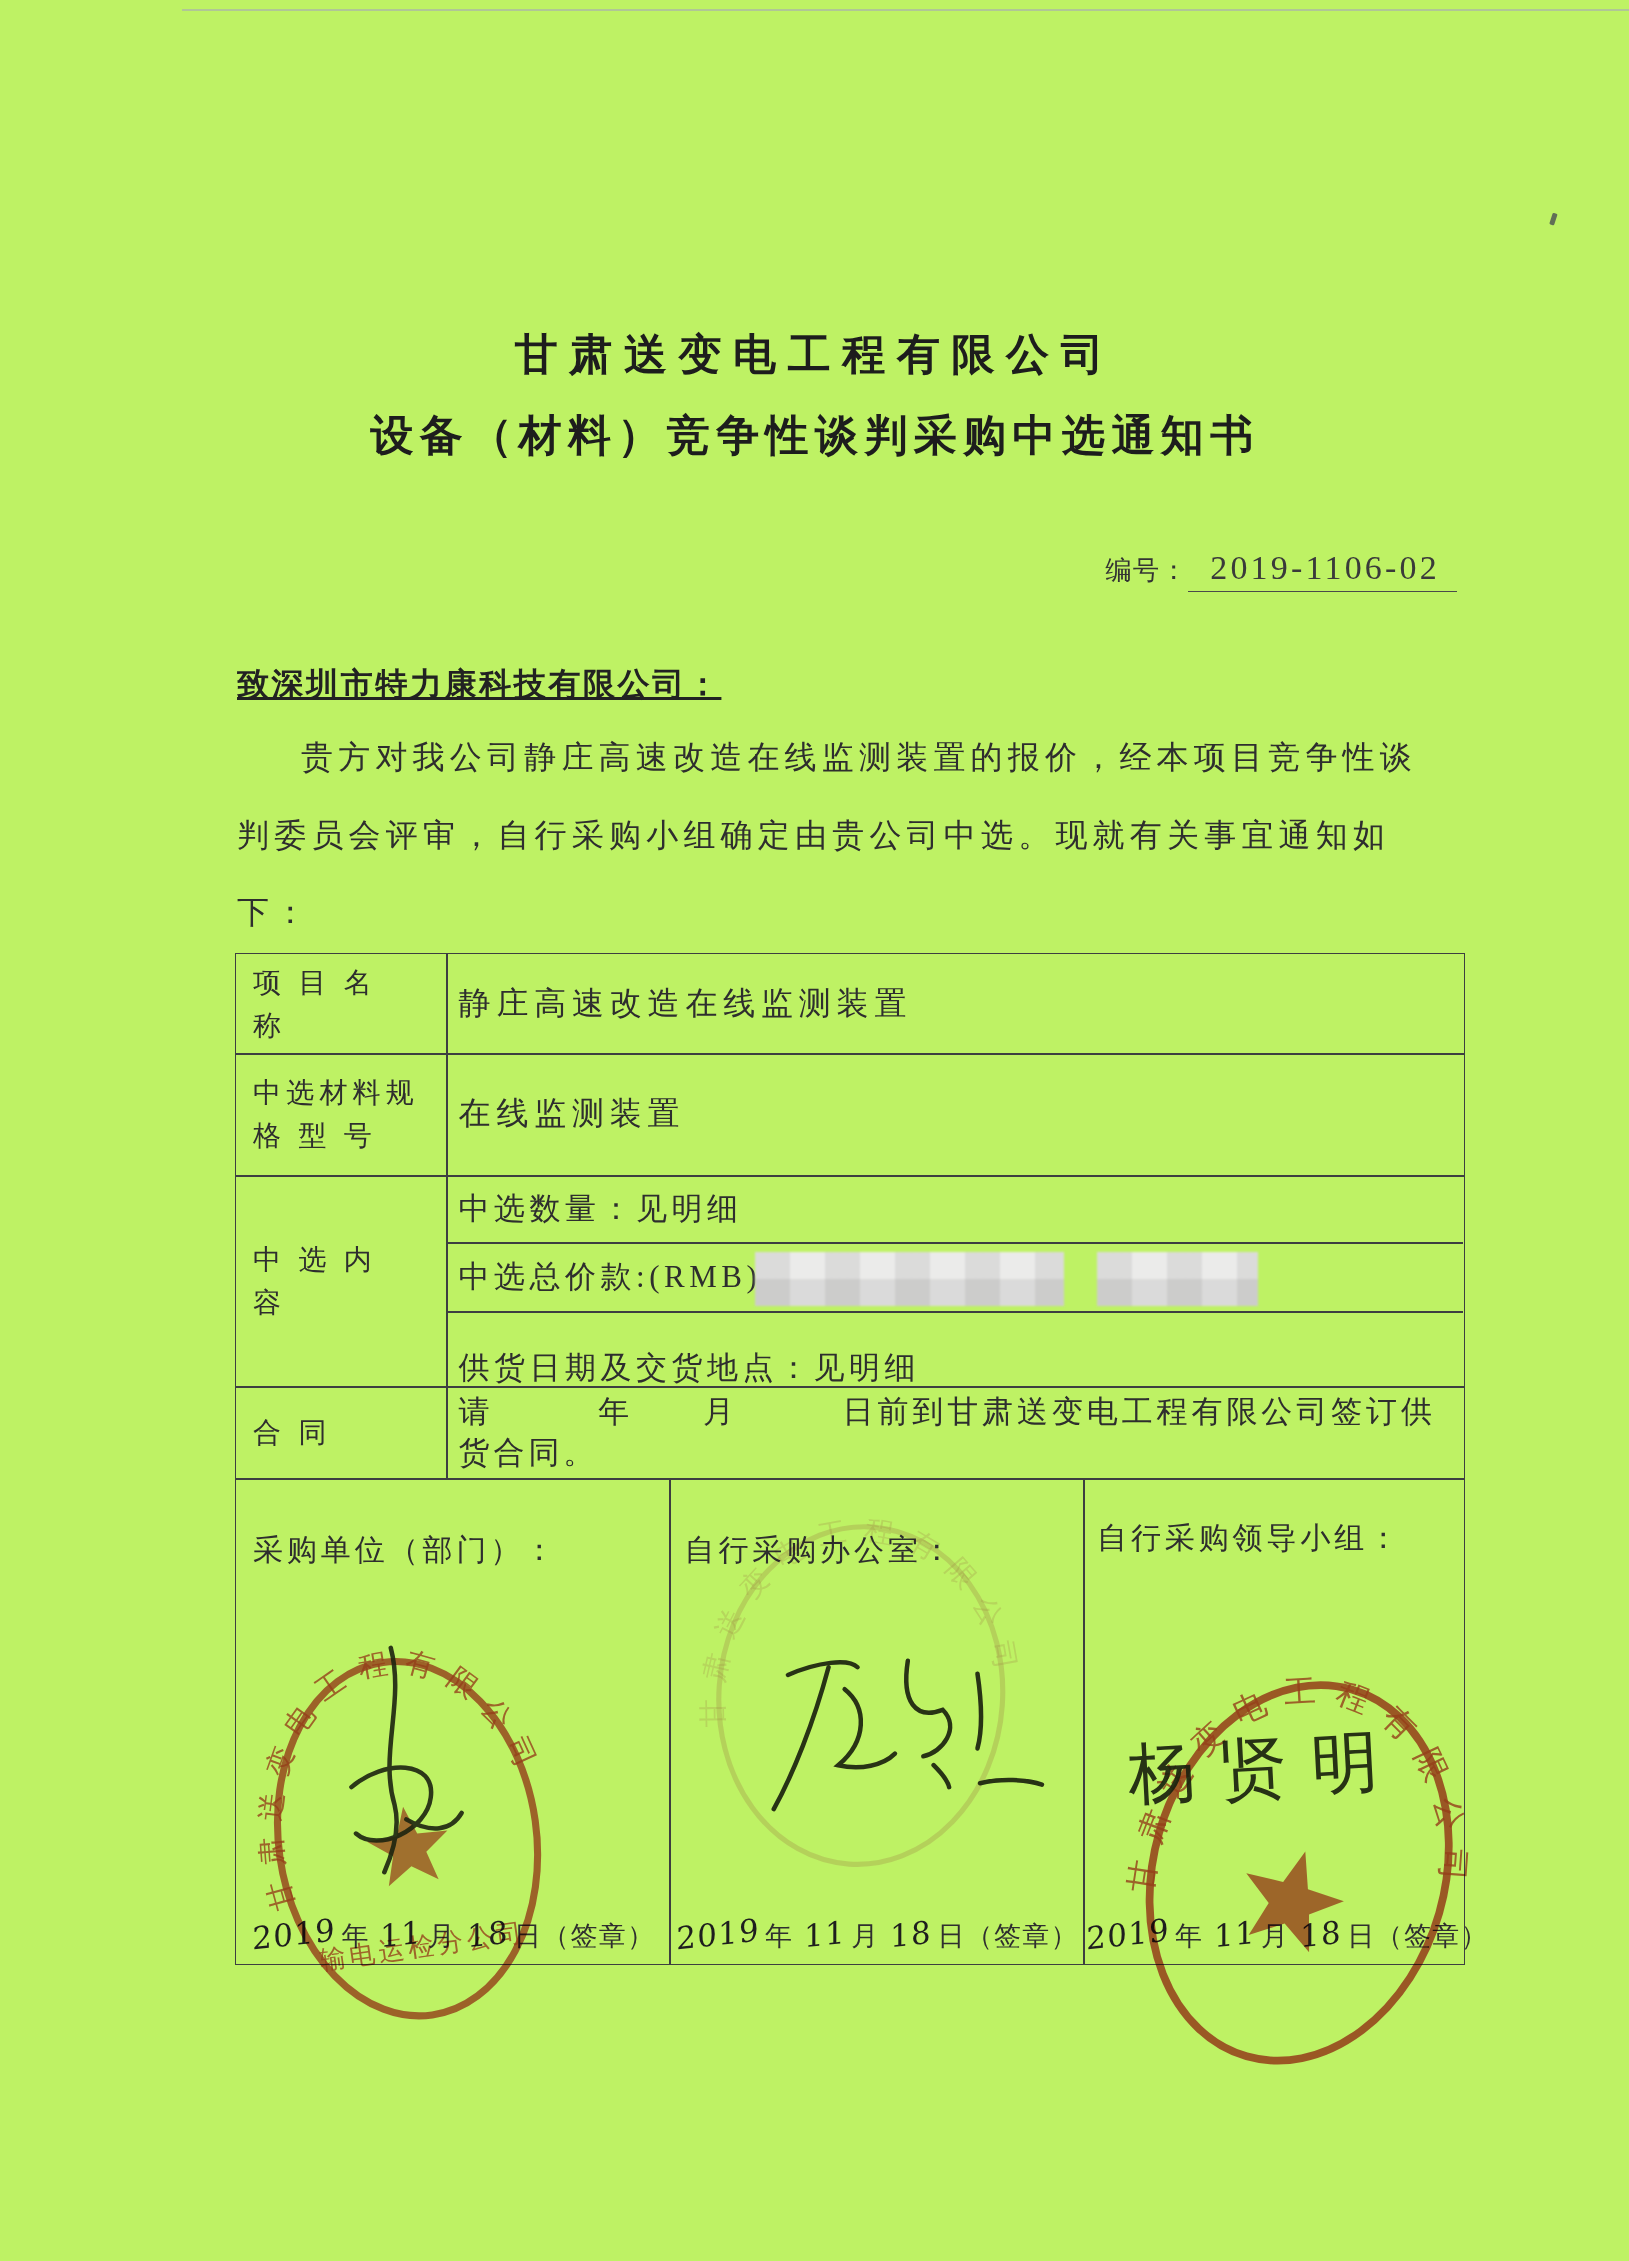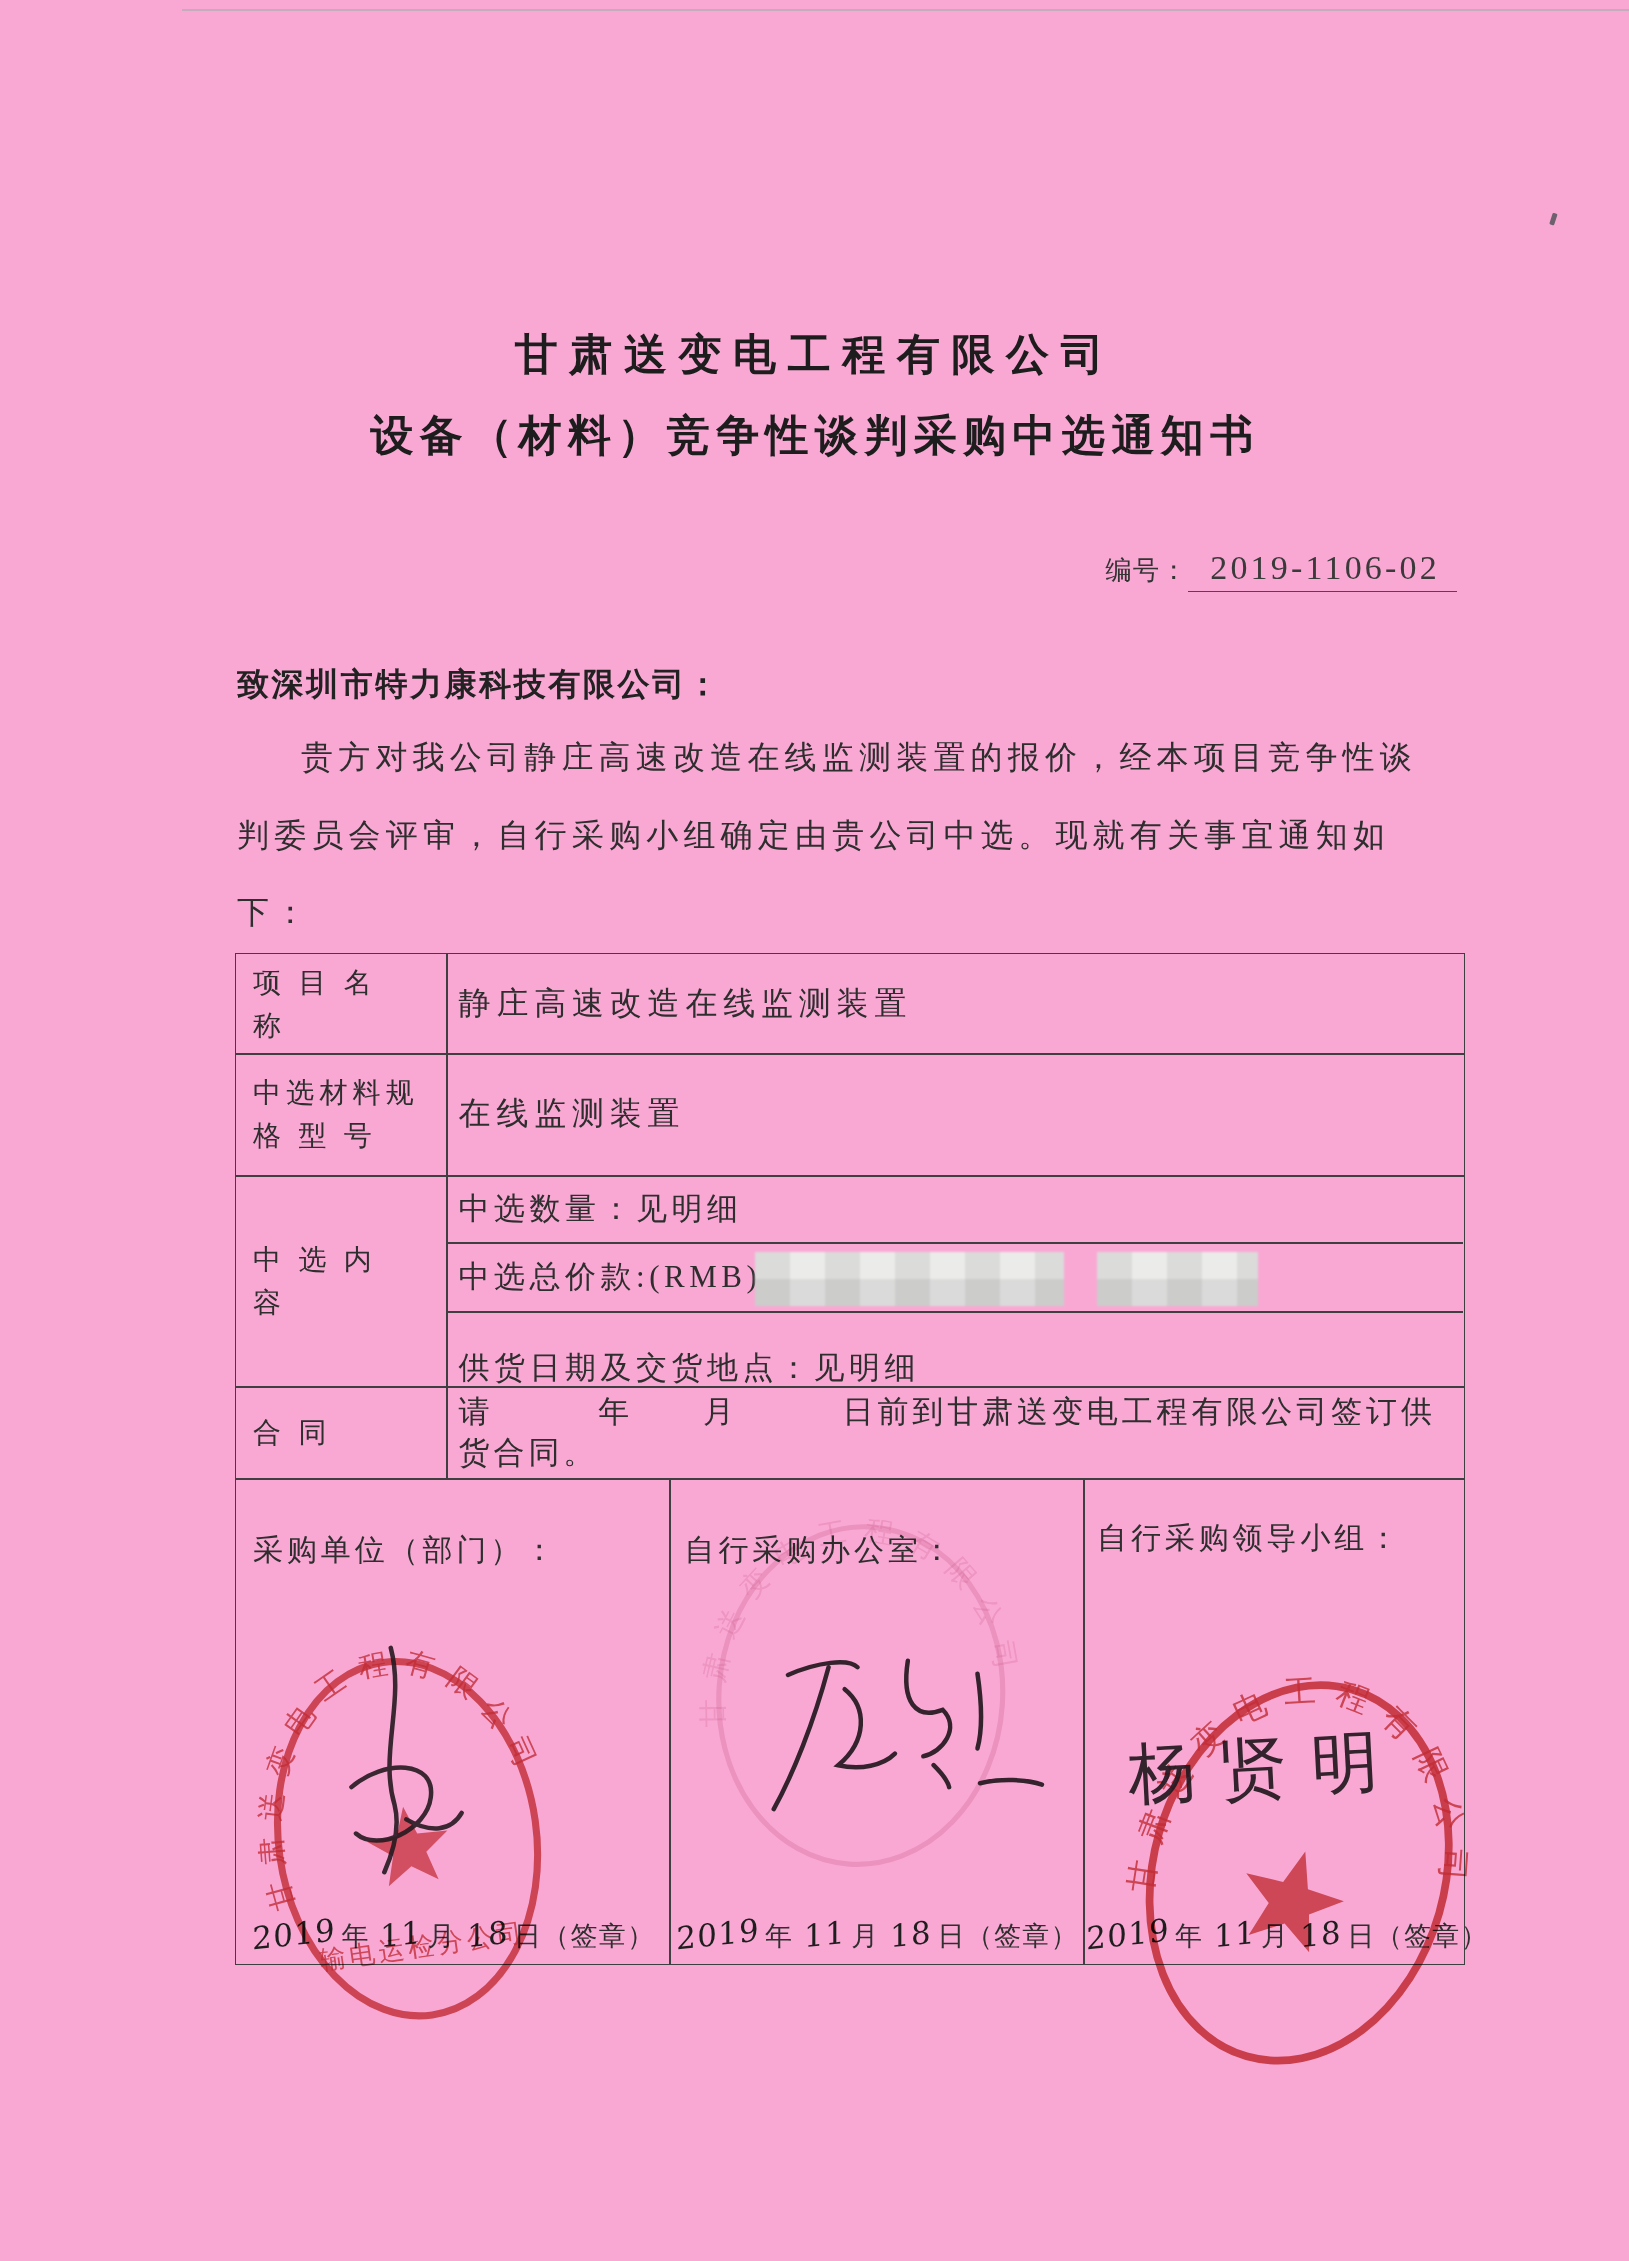--- a/index.html
+++ b/index.html
@@ -1,39 +1,39 @@
 <!DOCTYPE html>
 <html style="font-size:10.3px"><head>
 <meta charset="utf-8">
 <style>
   html,body{margin:0;padding:0;background:#e8e8e6;}
   .page{
     position:relative;
     width:1630px;height:2261px;
-    background:#f9a8d4;
+    background:#bef264;
     overflow:hidden;
     font-family:"Liberation Serif", serif;
     color:#2b2b2b;
   }
   .abs{position:absolute;}
   
   .scanline{left:182px;top:9px;width:1448px;height:1.9px;background:#a9adb0;opacity:.65;}
   .speck{left:1551px;top:213px;width:4.5px;height:11.6px;background:#4a4f52;transform:rotate(18deg);border-radius:1.3px;opacity:.8;}
   
   .title{left:0;width:1630px;text-align:center;font-family:"Liberation Sans",sans-serif;
          font-weight:700;color:#1d1d1d;white-space:nowrap;}
   .t1{top:326px;font-size:43px;letter-spacing:11.6px;}
   .t2{top:407px;font-size:43px;letter-spacing:6.4px;}
   
   .docno{top:549px;right:173px;font-size:26.4px;letter-spacing:1.3px;color:#333;}
   .docno-val{display:inline-block;border-bottom:1.9px solid #4a4a4a;padding:0 17px 3.9px 22px;
              letter-spacing:3.2px;font-size:34px;color:#3a3a3a;}
   
   .addr{left:237px;top:663px;font-size:32px;font-weight:700;
-        font-family:"Liberation Sans",sans-serif;letter-spacing:2.6px;color:#222;}
+        font-family:"Liberation Sans",sans-serif;letter-spacing:2.6px;color:#222;text-decoration:underline;}
   .pline{left:237px;width:1232px;font-size:32px;letter-spacing:5.2px;color:#2e2e2e;white-space:nowrap;}
   .pl1{top:736px;padding-left:64px;}
   .pl2{top:814px;}
   .pl3{top:891px;}
   
   .tbl{left:235px;top:953px;width:1228px;height:1010px;border:1.9px solid #3d3f40;font-size:32px;}
   .tbl .line{position:absolute;background:#3d3f40;}
   .cell{position:absolute;display:flex;align-items:center;box-sizing:border-box;}
   .lab{left:0;width:210px;padding:0 17px;font-size:28px;letter-spacing:5.2px;
        line-height:43px;white-space:pre-line;color:#2e2e2e;}

